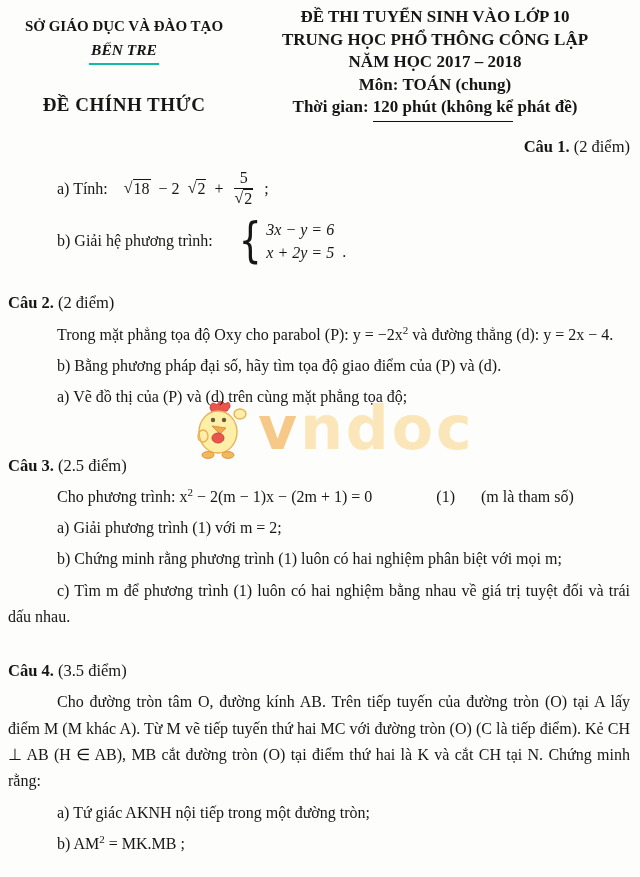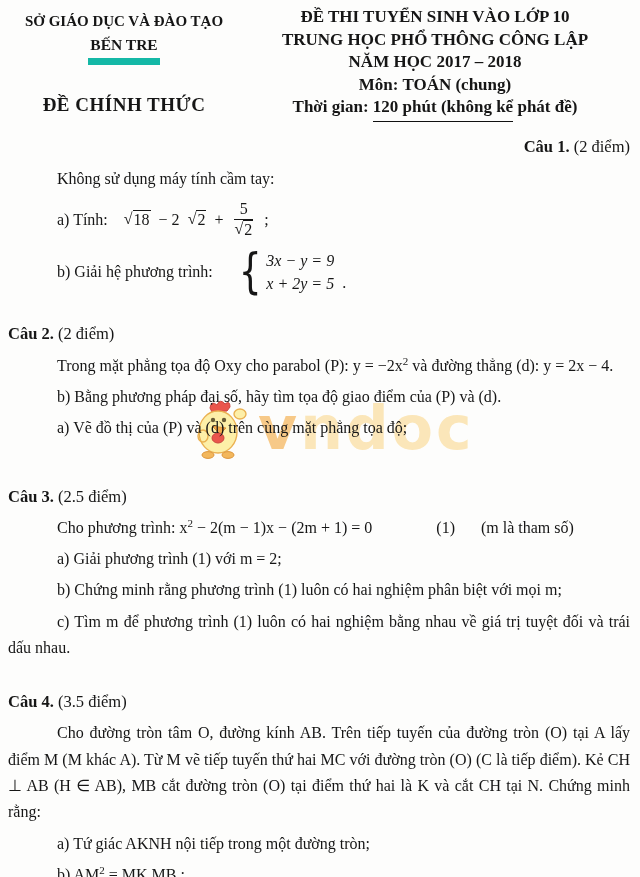--- a/index.html
+++ b/index.html
@@ -17,21 +17,21 @@
     letter-spacing:3px;line-height:1;margin-left:6px;margin-bottom:2px;
   }
   .wm-v{color:#f7c47c;}
   .wm-rest{color:#fbe4b2;}
   .page{position:relative;z-index:1;padding:6px 10px 0 8px;}
   
   .header{display:flex;align-items:flex-end;}
   .h-left{width:232px;text-align:center;font-weight:bold;}
   .h-left .l1{font-size:15px;line-height:1.35;}
   .h-left .l2{font-size:15.5px;margin-top:2px;}
-  .h-left .l2 span{display:inline-block;border-bottom:7px solid #14b8a6;padding:0 2px 1px;}
+  .h-left .l2 span{display:inline-block;border-bottom:2px solid #14b8a6;padding:0 2px 1px;font-style:italic;}
   .h-left .l3{margin-top:26px;font-size:19px;letter-spacing:.5px;}
   .h-right{flex:1;text-align:center;font-weight:bold;font-size:17px;line-height:1.33;}
   .h-right .und{border-bottom:1.8px solid #111;padding-bottom:5px;}
   
   .cau{margin:0;font-size:16.5px;}
   .cau .b{font-weight:bold;}
   .cau .r{font-weight:normal;}
   .mt1{margin-top:16px;text-align:right;}
   .c2h{margin-top:27px;}
   .c3h{margin-top:45px;}
@@ -88,39 +88,38 @@
     <div class="h-right">
       <div>ĐỀ THI TUYỂN SINH VÀO LỚP 10</div>
       <div>TRUNG HỌC PHỔ THÔNG CÔNG LẬP</div>
       <div>NĂM HỌC 2017 – 2018</div>
       <div>Môn: TOÁN (chung)</div>
       <div><span>Thời gian: </span><span class="und">120 phút (không kể</span><span> phát đề)</span></div>
     </div>
   </div>
 
   <p class="cau mt1"><span class="b">Câu 1.</span><span class="r"> (2 điểm)</span></p>
-  <div class="ind line">Không sử dụng máy tính cầm tay:</div>
   <div class="ind mathrow">
     <span class="lbl">a) Tính:</span>
     <span class="sqrt"><span class="rsign">√</span><span class="rad">18</span></span>
       <span> − 2</span>
       <span class="sqrt"><span class="rsign">√</span><span class="rad">2</span></span>
       <span> + </span>
     <span class="frac">
       <span class="num">5</span>
       <span class="den"><span class="rsign">√</span><span class="rad">2</span></span>
     </span>
     <span>;</span>
   </div>
   <div class="ind mathrow">
     <span class="lbl">b) Giải hệ phương trình:</span>
     <span class="system">
       <span class="brace">{</span>
       <span class="eqs">
-        <span>3x − y = 9</span>
+        <span>3x − y = 6</span>
         <span>x + 2y = 5</span>
       </span>
       <span class="sysend">.</span>
     </span>
   </div>
 
   <p class="cau c2h"><span class="b">Câu 2.</span><span class="r"> (2 điểm)</span></p>
   <div class="ind line"><span>Trong mặt phẳng tọa độ Oxy cho parabol (P):  y = −2x</span><sup>2</sup><span>  và đường thẳng (d):  y = 2x − 4.</span></div>
   <div class="ind line">b) Bằng phương pháp đại số, hãy tìm tọa độ giao điểm của (P) và (d).</div>
   <div class="ind line">a) Vẽ đồ thị của (P) và (d) trên cùng mặt phẳng tọa độ;</div>

